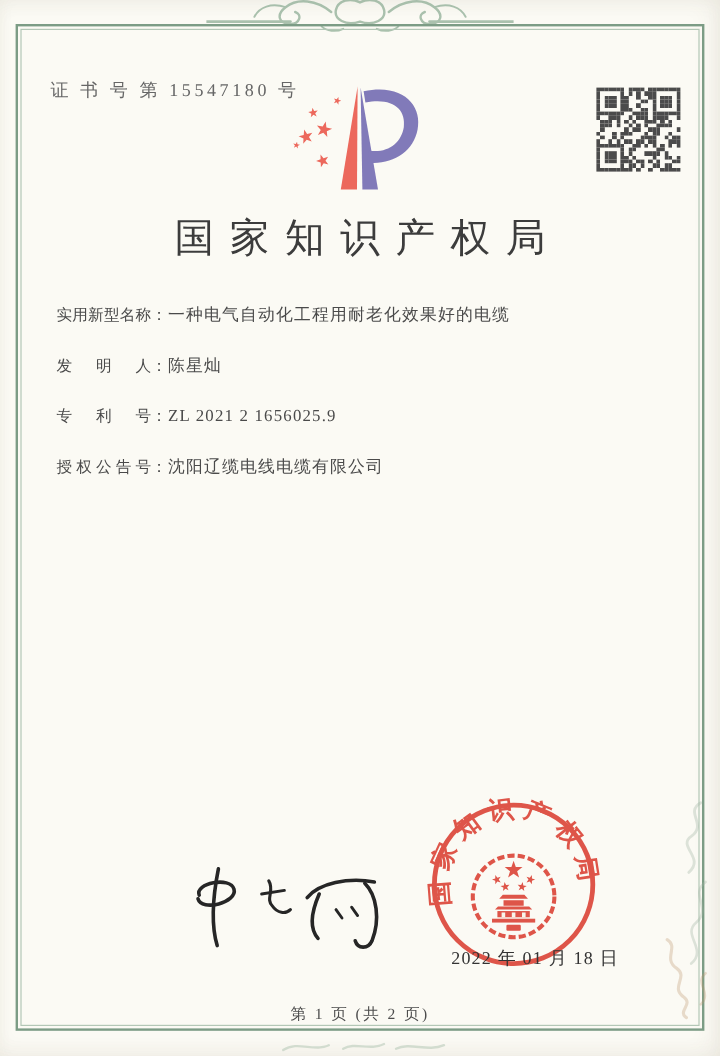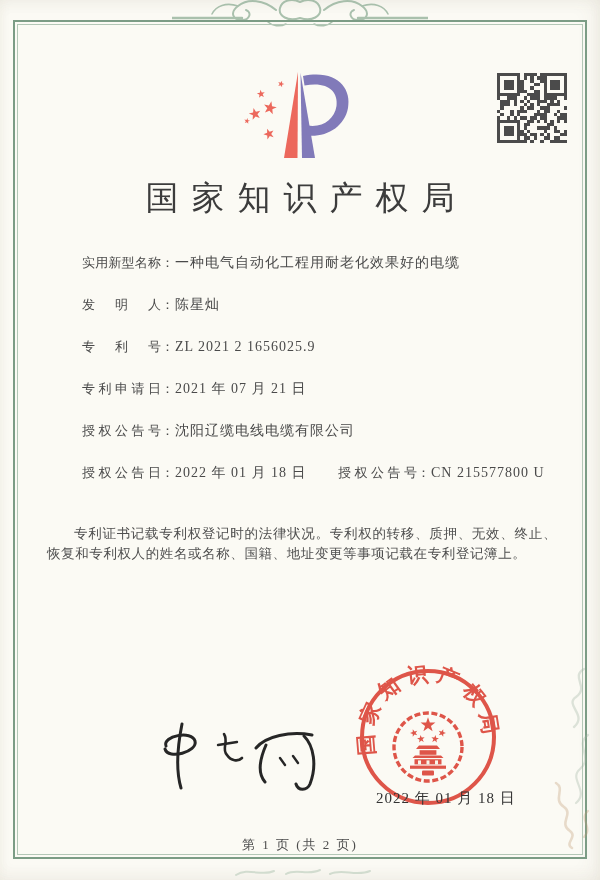--- a/index.html
+++ b/index.html
@@ -26,21 +26,21 @@
   }
   .qr i{display:block;}
 
   .title{
     position:absolute;left:0;top:176px;width:600px;text-align:center;
     font-size:33px;font-weight:500;color:#3c3c3c;letter-spacing:13px;text-indent:13px;
   }
 
   .fields{position:absolute;left:47px;top:251px;width:510px;}
   .frow{height:23px;line-height:23px;margin-bottom:19px;font-size:14px;color:#4a4a4a;white-space:nowrap;}
-  .flabel{display:inline-block;width:79px;font-size:13px;text-align:justify;text-align-last:justify;vertical-align:baseline;margin-left:35px;}
+  .flabel{display:inline-block;width:79px;font-size:13px;text-align:justify;text-align-last:justify;vertical-align:baseline;}
   .fcolon{display:inline-block;width:14px;font-size:13px;}
   .fvalue{letter-spacing:1px;}
   .frow.dual .pair1{display:inline-block;width:256px;}
 
   .paras{
     position:absolute;left:47px;top:524px;width:510px;
     font-size:13.5px;line-height:19.8px;color:#4f4f4f;text-align:justify;letter-spacing:.6px;
   }
   .paras p{margin:0;text-indent:2em;}
 
@@ -66,20 +66,21 @@
     <path d="M128 6 C120 2 110 4 108 12 C106 20 116 26 128 22 C140 26 150 20 148 12 C146 4 136 2 128 6 Z"></path>
     <path d="M104 14 C92 4 76 2 66 10 C58 16 60 24 70 24 C78 24 80 16 74 14"></path>
     <path d="M152 14 C164 4 180 2 190 10 C198 16 196 24 186 24 C178 24 176 16 182 14"></path>
     <path d="M66 10 C54 6 44 10 40 18 M190 10 C202 6 212 10 216 18" stroke-width="1.6"></path>
     <path d="M96 26 C100 30 108 31 114 28 M160 26 C156 30 148 31 142 28" stroke-width="1.6"></path>
   </svg>
 
   <div class="frame-outer"></div>
   <div class="frame-inner"></div>
 
+  <div class="cert-no">证 书 号 第 15547180 号</div>
 
   <svg class="logo" viewBox="0 0 115 100">
     <defs>
       <path id="st" d="M0,-10 L2.35,-3.24 9.51,-3.09 3.8,1.24 5.88,8.09 0,4 -5.88,8.09 -3.8,1.24 -9.51,-3.09 -2.35,-3.24 Z"></path>
     </defs>
 
     <path d="M58 8 L44 94 L57.5 94 Z" fill="#ec685c"></path>
 
     <path d="M60.5 9 L75 94 L62 94 Z" fill="#817ab9"></path>
 
@@ -347,32 +348,25 @@
     <div class="frow">
       <span class="flabel">实用新型名称</span><span class="fcolon">：</span><span class="fvalue">一种电气自动化工程用耐老化效果好的电缆</span>
     </div>
     <div class="frow">
       <span class="flabel">发明人</span><span class="fcolon">：</span><span class="fvalue">陈星灿</span>
     </div>
     <div class="frow">
       <span class="flabel">专利号</span><span class="fcolon">：</span><span class="fvalue">ZL 2021 2 1656025.9</span>
     </div>
     <div class="frow">
-      <span class="flabel">专利申请日</span><span class="fcolon">：</span><span class="fvalue">2021 年 07 月 21 日</span>
-    </div>
-    <div class="frow">
       <span class="flabel">授权公告号</span><span class="fcolon">：</span><span class="fvalue">沈阳辽缆电线电缆有限公司</span>
     </div>
-    <div class="frow dual">
-      <span class="pair1"><span class="flabel">授权公告日</span><span class="fcolon">：</span><span class="fvalue">2022 年 01 月 18 日</span></span><span class="pair2"><span class="flabel">授权公告号</span><span class="fcolon">：</span><span class="fvalue">CN 215577800 U</span></span>
-    </div>
   </div>
 
   <div class="paras">
-    <p>专利证书记载专利权登记时的法律状况。专利权的转移、质押、无效、终止、恢复和专利权人的姓名或名称、国籍、地址变更等事项记载在专利登记簿上。</p>
   </div>
 
 
   <svg class="sig" viewBox="0 0 190 88" fill="none" stroke="#262626" stroke-width="3" stroke-linecap="round" stroke-linejoin="round">
     <path d="M40 8 C36 28 33 52 39 72"></path>
     <path d="M24 30 C20 20 50 14 53 25 C56 36 26 44 23 33"></path>
     <path d="M82 18 C87 26 79 33 85 39 C89 45 96 46 100 42" stroke-width="2.6"></path>
     <path d="M76 29 L95 26" stroke-width="2.4"></path>
     <path d="M114 32 C124 20 148 15 170 19"></path>
     <path d="M124 29 C117 45 116 58 123 66"></path>

